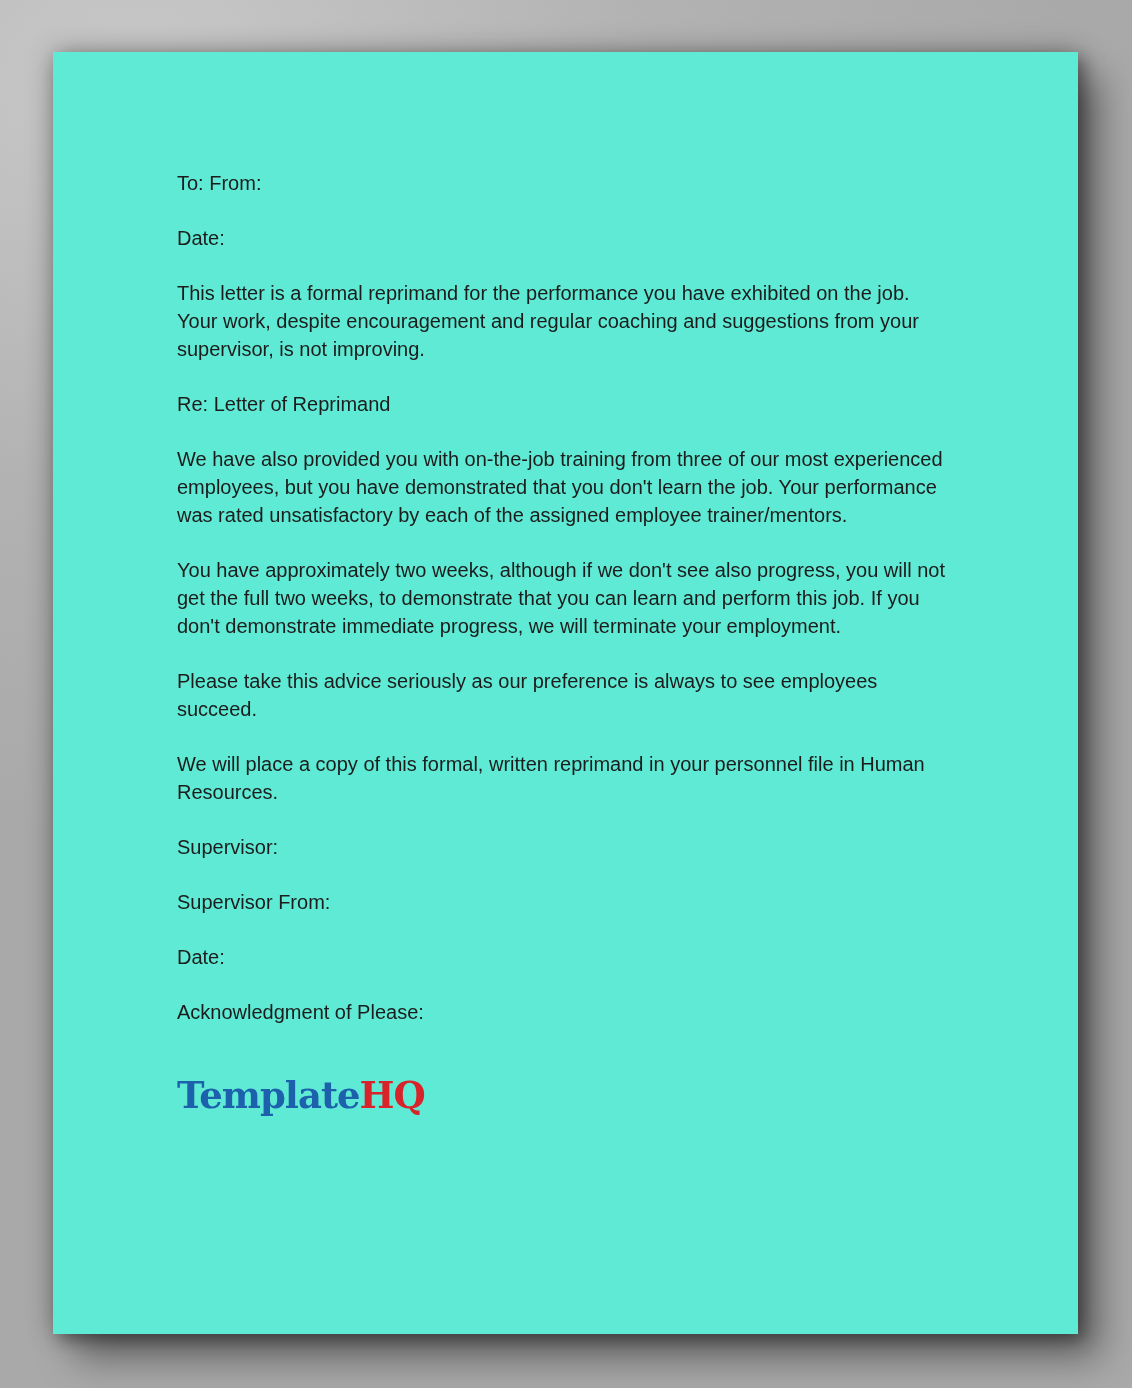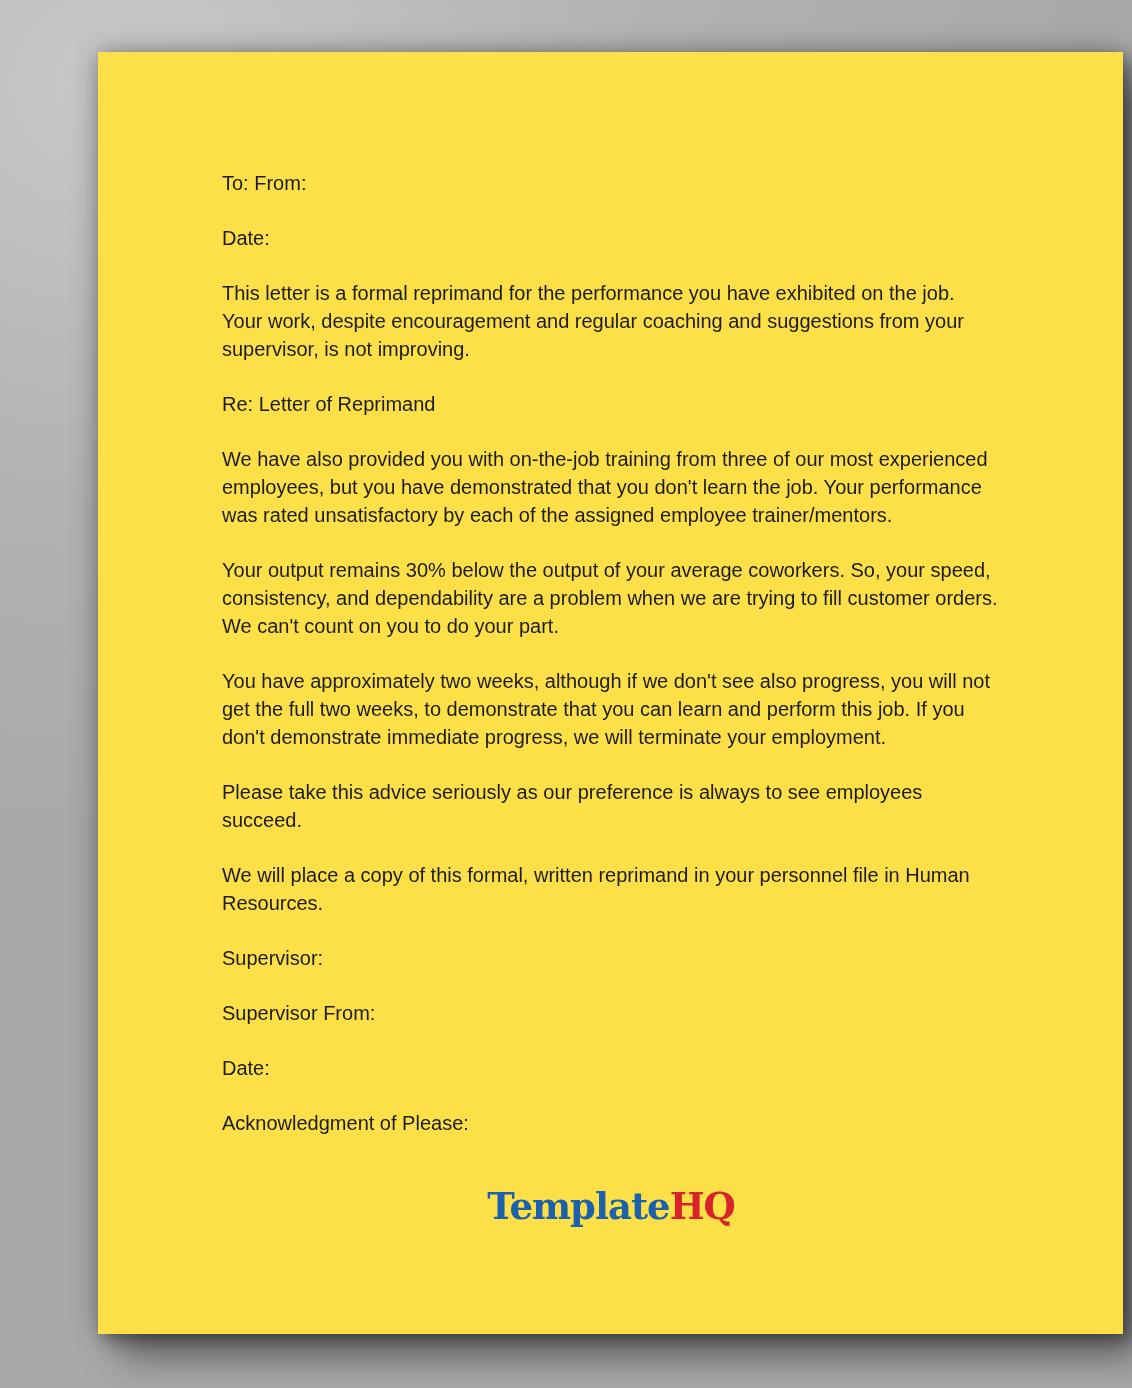--- a/index.html
+++ b/index.html
@@ -12,62 +12,60 @@
     overflow: hidden;
     background: radial-gradient(ellipse 950px 750px at 12% 6%, #c9c9c9 0%, #b2b2b2 55%, #a9a9a9 100%);
     font-family: "Liberation Sans", "DejaVu Sans", sans-serif;
   }
   .page {
     position: absolute;
     left: 53px;
     top: 52px;
     width: 1025px;
     height: 1282px;
-    background: #fde047;
+    background: #5eead4;
     box-shadow:
       0 0 26px rgba(0, 0, 0, 0.30),
       6px 6px 14px rgba(0, 0, 0, 0.28),
       22px 24px 36px rgba(0, 0, 0, 0.40);
     box-sizing: border-box;
     padding: 117px 0 0 124px;
-    margin-left: 45px;
   }
   .letter {
     width: 778px;
     font-size: 20px;
     line-height: 28px;
     color: #1c1c1c;
   }
   .letter p {
     margin: 0 0 27px 0;
   }
   .logo {
     width: 778px;
     margin-top: 55px;
-    text-align: center;
+    text-align: left;
     font-family: "DejaVu Serif", "Liberation Serif", serif;
     font-weight: bold;
     font-size: 37px;
     letter-spacing: -1px;
     white-space: nowrap;
   }
   .logo .logo-blue { color: #1d61ad; }
   .logo .logo-red  { color: #d8232a; }
 </style>
 </head>
 <body>
 
 <div class="page">
   <div class="letter">
     <p>To: From:</p>
     <p>Date:</p>
     <p>This letter is a formal reprimand for the performance you have exhibited on the job. Your work, despite encouragement and regular coaching and suggestions from your supervisor, is not improving.</p>
     <p>Re: Letter of Reprimand</p>
     <p>We have also provided you with on-the-job training from three of our most experienced employees, but you have demonstrated that you don't learn the job. Your performance was rated unsatisfactory by each of the assigned employee trainer/mentors.</p>
-    <p>Your output remains 30% below the output of your average coworkers. So, your speed, consistency, and dependability are a problem when we are trying to fill customer orders. We can't count on you to do your part.</p>
     <p>You have approximately two weeks, although if we don't see also progress, you will not get the full two weeks, to demonstrate that you can learn and perform this job. If you don't demonstrate immediate progress, we will terminate your employment.</p>
     <p>Please take this advice seriously as our preference is always to see employees succeed.</p>
     <p>We will place a copy of this formal, written reprimand in your personnel file in Human Resources.</p>
     <p>Supervisor:</p>
     <p>Supervisor From:</p>
     <p>Date:</p>
     <p>Acknowledgment of Please:</p>
 
     <div class="logo"><span class="logo-blue">Template</span><span class="logo-red">HQ</span></div>
   </div>

